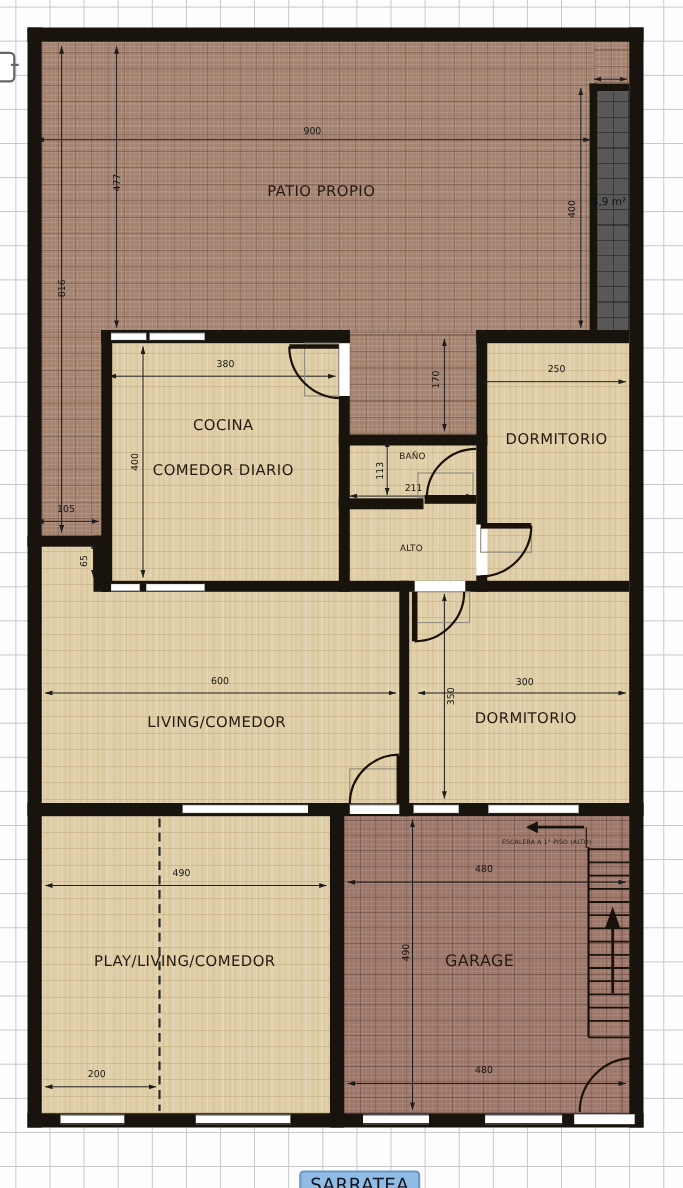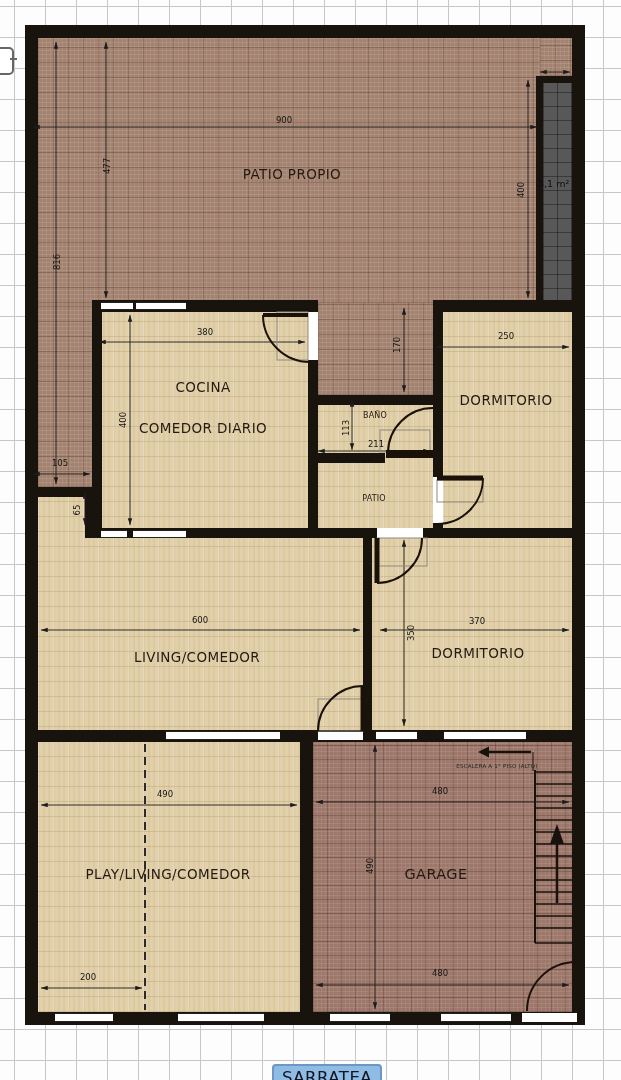--- a/index.html
+++ b/index.html
@@ -203,40 +203,40 @@
   <span class="dl" style="left:580px;top:63px">73</span>
   <span class="dl" style="left:60px;top:463px">105</span>
   <span class="dl dl-v" style="left:77px;top:510px">65</span>
   <span class="dl dl-v" style="left:397px;top:345px">170</span>
   <span class="dl" style="left:205px;top:332px">380</span>
   <span class="dl dl-v" style="left:123px;top:420px">400</span>
   <span class="dl dl-v" style="left:346px;top:428px">113</span>
   <span class="dl" style="left:376px;top:444px">211</span>
   <span class="dl" style="left:506px;top:336px">250</span>
   <span class="dl" style="left:200px;top:620px">600</span>
-  <span class="dl" style="left:477px;top:621px">370</span>
+  <span class="dl" style="left:477px;top:621px">300</span>
   <span class="dl dl-v" style="left:411px;top:633px">350</span>
   <span class="dl" style="left:165px;top:794px">490</span>
   <span class="dl" style="left:88px;top:977px">200</span>
   <span class="dl" style="left:440px;top:791px">480</span>
   <span class="dl dl-v" style="left:370px;top:866px">490</span>
   <span class="dl" style="left:440px;top:973px">480</span>
 
   <span class="rl" style="left:292px;top:174px">PATIO PROPIO</span>
   <span class="rl" style="left:203px;top:387px">COCINA</span>
   <span class="rl" style="left:203px;top:428px">COMEDOR DIARIO</span>
   <span class="rl rl-sm" style="left:375px;top:415px">BAÑO</span>
   <span class="rl" style="left:506px;top:400px">DORMITORIO</span>
-  <span class="rl rl-sm" style="left:374px;top:498px">PATIO</span>
+  <span class="rl rl-sm" style="left:374px;top:498px">ALTO</span>
   <span class="rl" style="left:197px;top:657px">LIVING/COMEDOR</span>
   <span class="rl" style="left:478px;top:653px">DORMITORIO</span>
   <span class="rl" style="left:168px;top:874px">PLAY/LIVING/COMEDOR</span>
   <span class="rl rl-lg" style="left:436px;top:874px">GARAGE</span>
 
-  <span class="note" style="left:538px;top:178px">3,1 m²</span>
+  <span class="note" style="left:538px;top:178px">4,9 m²</span>
   <span class="tiny" style="left:497px;top:766px">ESCALERA A 1° PISO (ALTO)</span>
 
   <div id="street">SARRATEA</div>
 
   <div id="edge-sym"></div>
   <div id="edge-sym-tick"></div>
 
 </div>
 
 </body></html>

